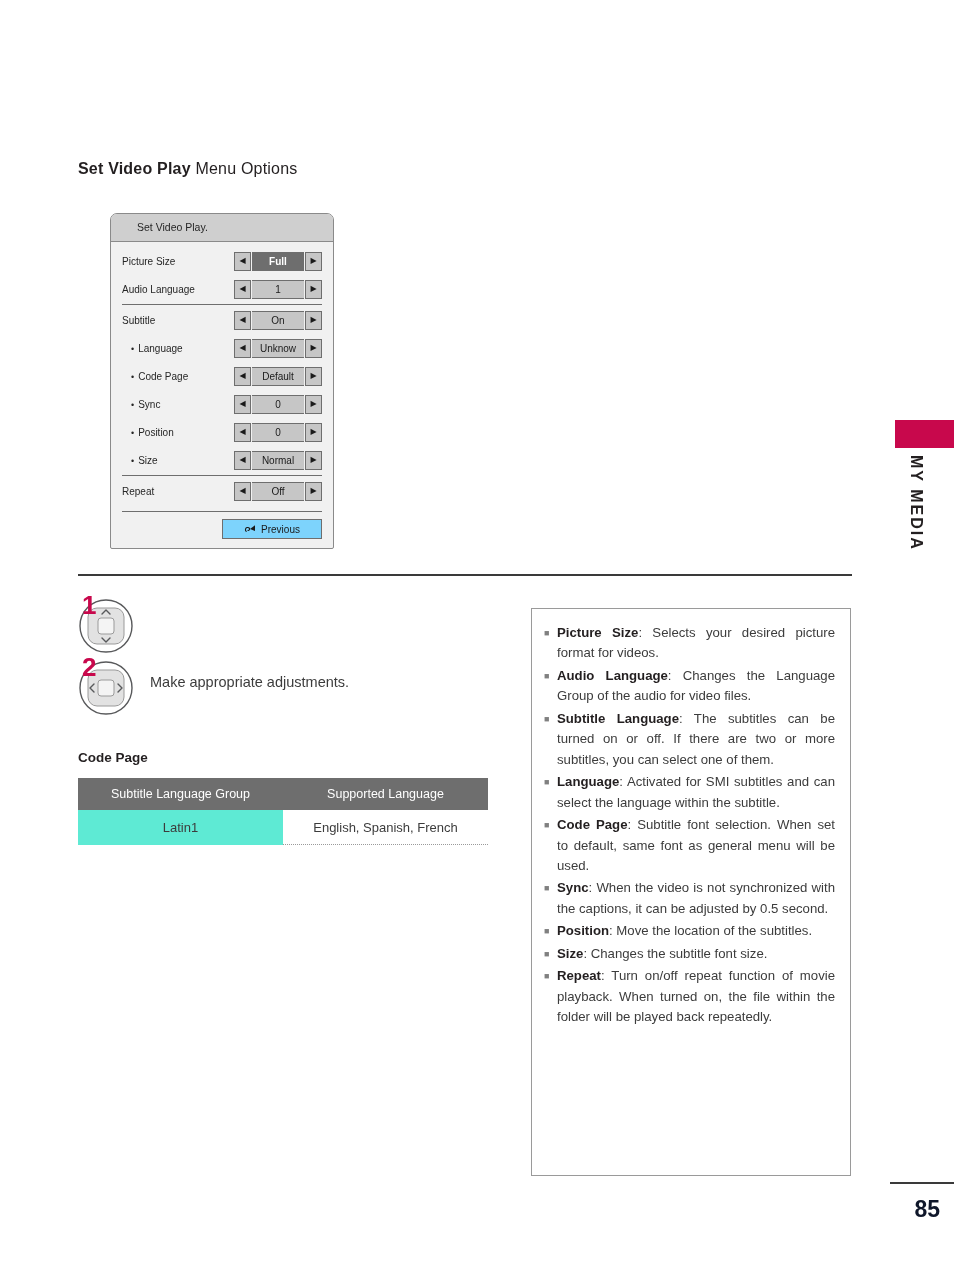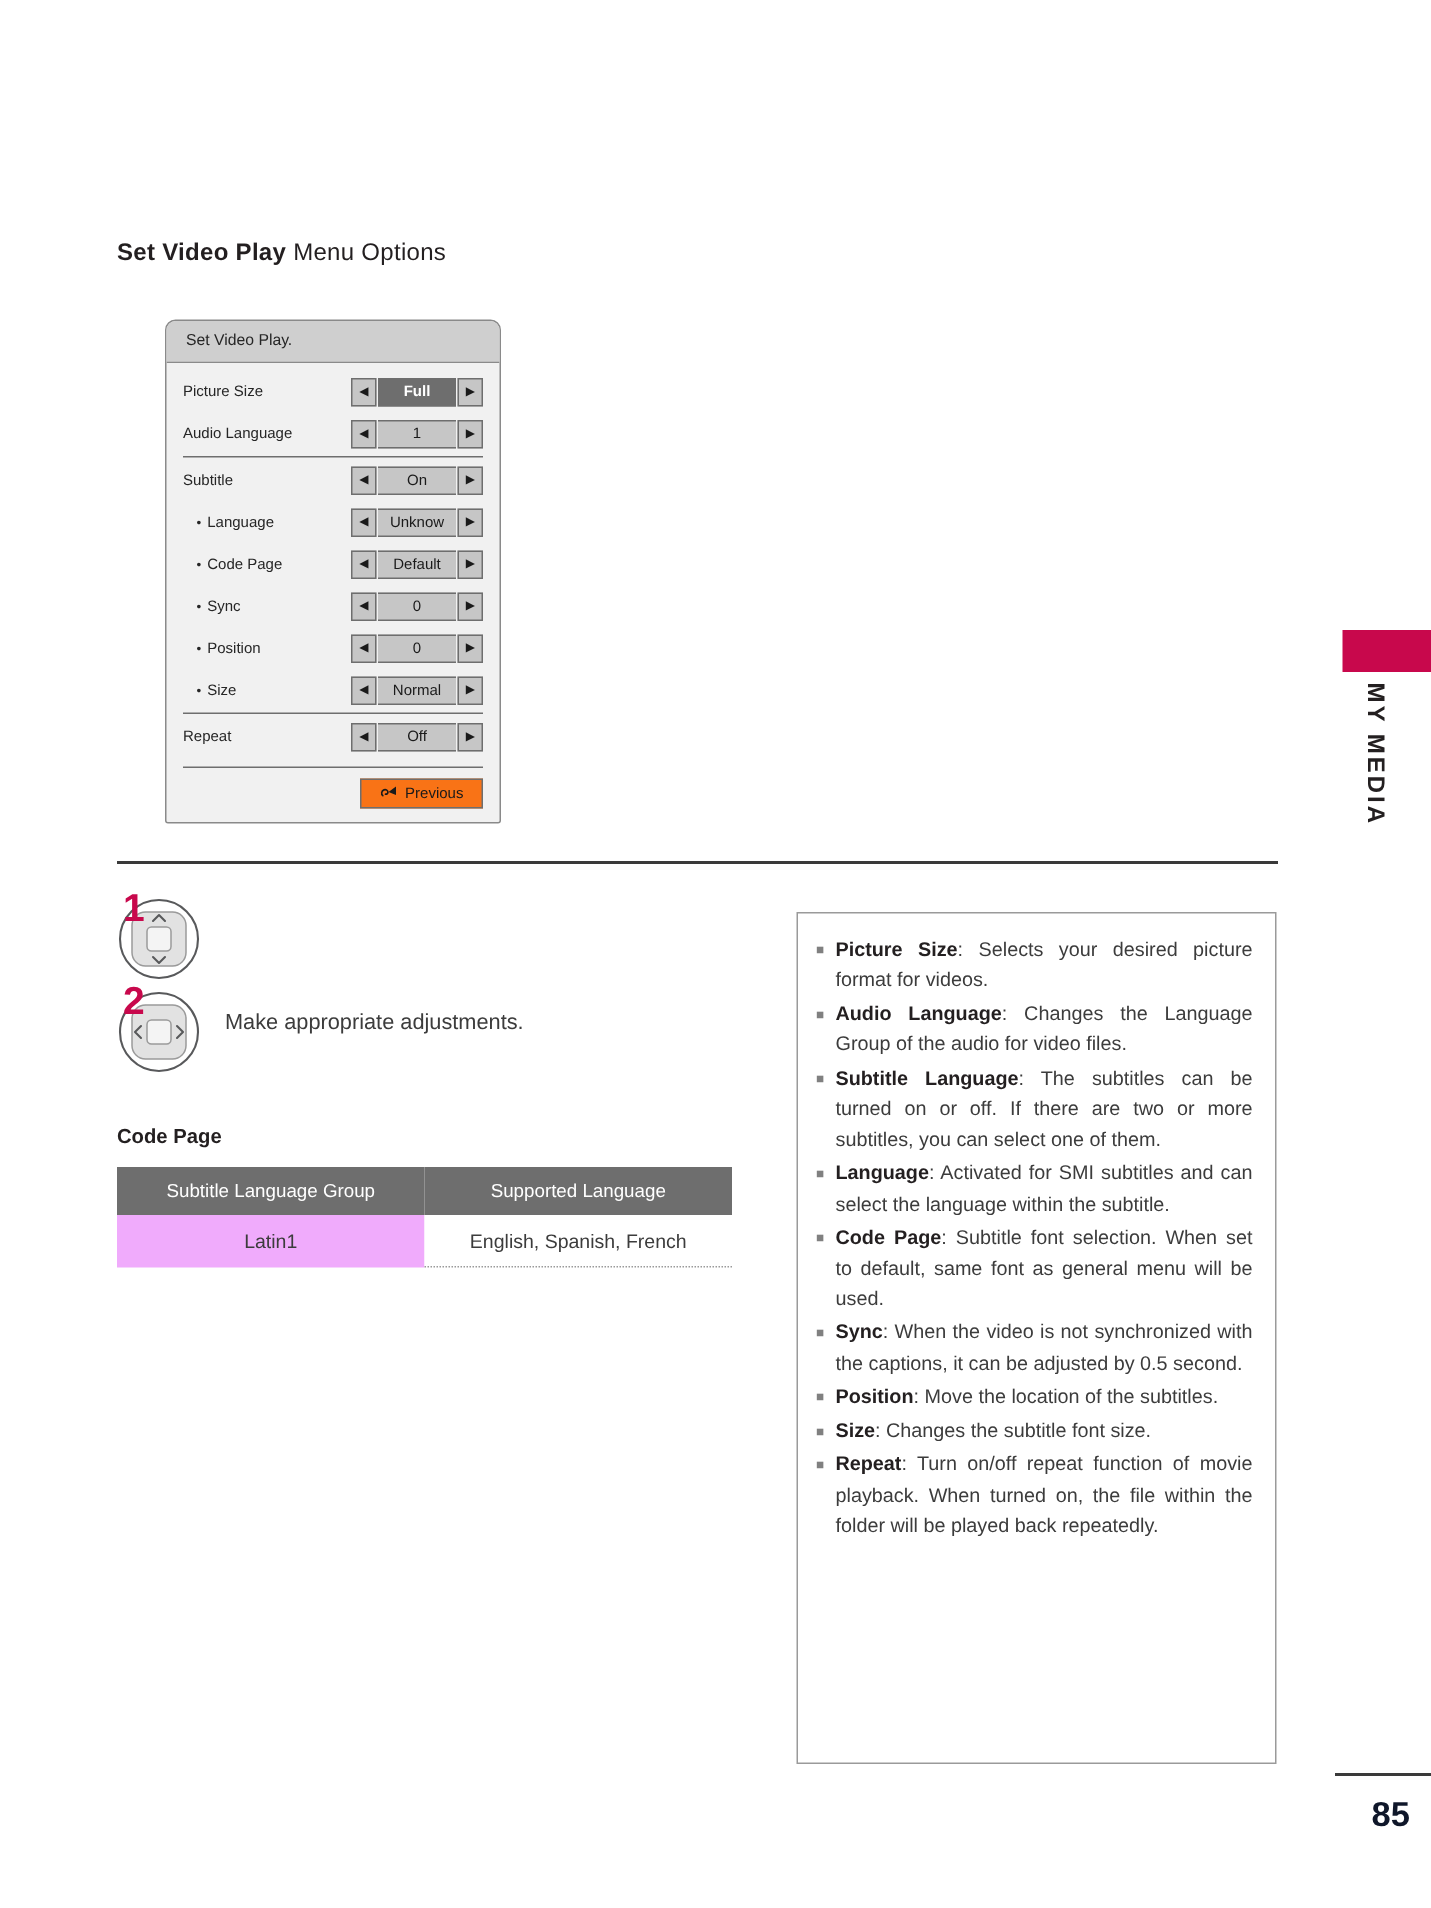--- a/index.html
+++ b/index.html
@@ -39,21 +39,21 @@
     border: 1px solid #8a8a8a;
     border-radius: 7px 7px 2px 2px;
     box-sizing: border-box;
     padding-bottom: 9px;
   }
   .osd-titlebar {
     background: #cfcfcf;
     border-radius: 6px 6px 0 0;
     height: 27px;
     line-height: 27px;
-    padding-left: 13px;
+    padding-left: 26px;
     font-size: 10.5px;
     color: #262626;
     border-bottom: 1px solid #8a8a8a;
   }
   .osd-body { padding: 5px 11px 0 11px; }
 
   .osd-row {
     display: flex;
     align-items: center;
     height: 28px;
@@ -117,23 +117,23 @@
     border-left: 1px solid #6e6e6e;
     border-right: 1px solid #6e6e6e;
   }
 
   .osd-prev-wrap {
     display: flex;
     justify-content: flex-end;
     padding-top: 6px;
   }
   .prev-btn {
-    width: 82px;
+    width: 100px;
     height: 20px;
-    background: #f97316;
+    background: #7dd3fc;
     border: 1px solid #6e6e6e;
     box-sizing: border-box;
     display: flex;
     align-items: center;
     justify-content: center;
     gap: 4px;
     font-size: 10px;
     color: #1a1a1a;
   }
   .prev-icon { display: block; }
@@ -200,21 +200,21 @@
     text-align: center;
     border: none;
   }
   .cp-table td {
     height: 32px;
     text-align: center;
     font-size: 13px;
     color: #3c3c3c;
     border: none;
   }
-  .cp-table td.grp { background: #f0abfc; }
+  .cp-table td.grp { background: #5eead4; }
   .cp-table td.sup { background: #ffffff; }
   .cp-table tr.r1 td.sup { border-bottom: 1px dotted #9a9a9a; }
   .cp-table tr.last td { border-bottom: 2px solid #3a3a3a; }
 
   
   .desc-box {
     position: absolute;
     left: 531px;
     top: 608px;
     width: 320px;

